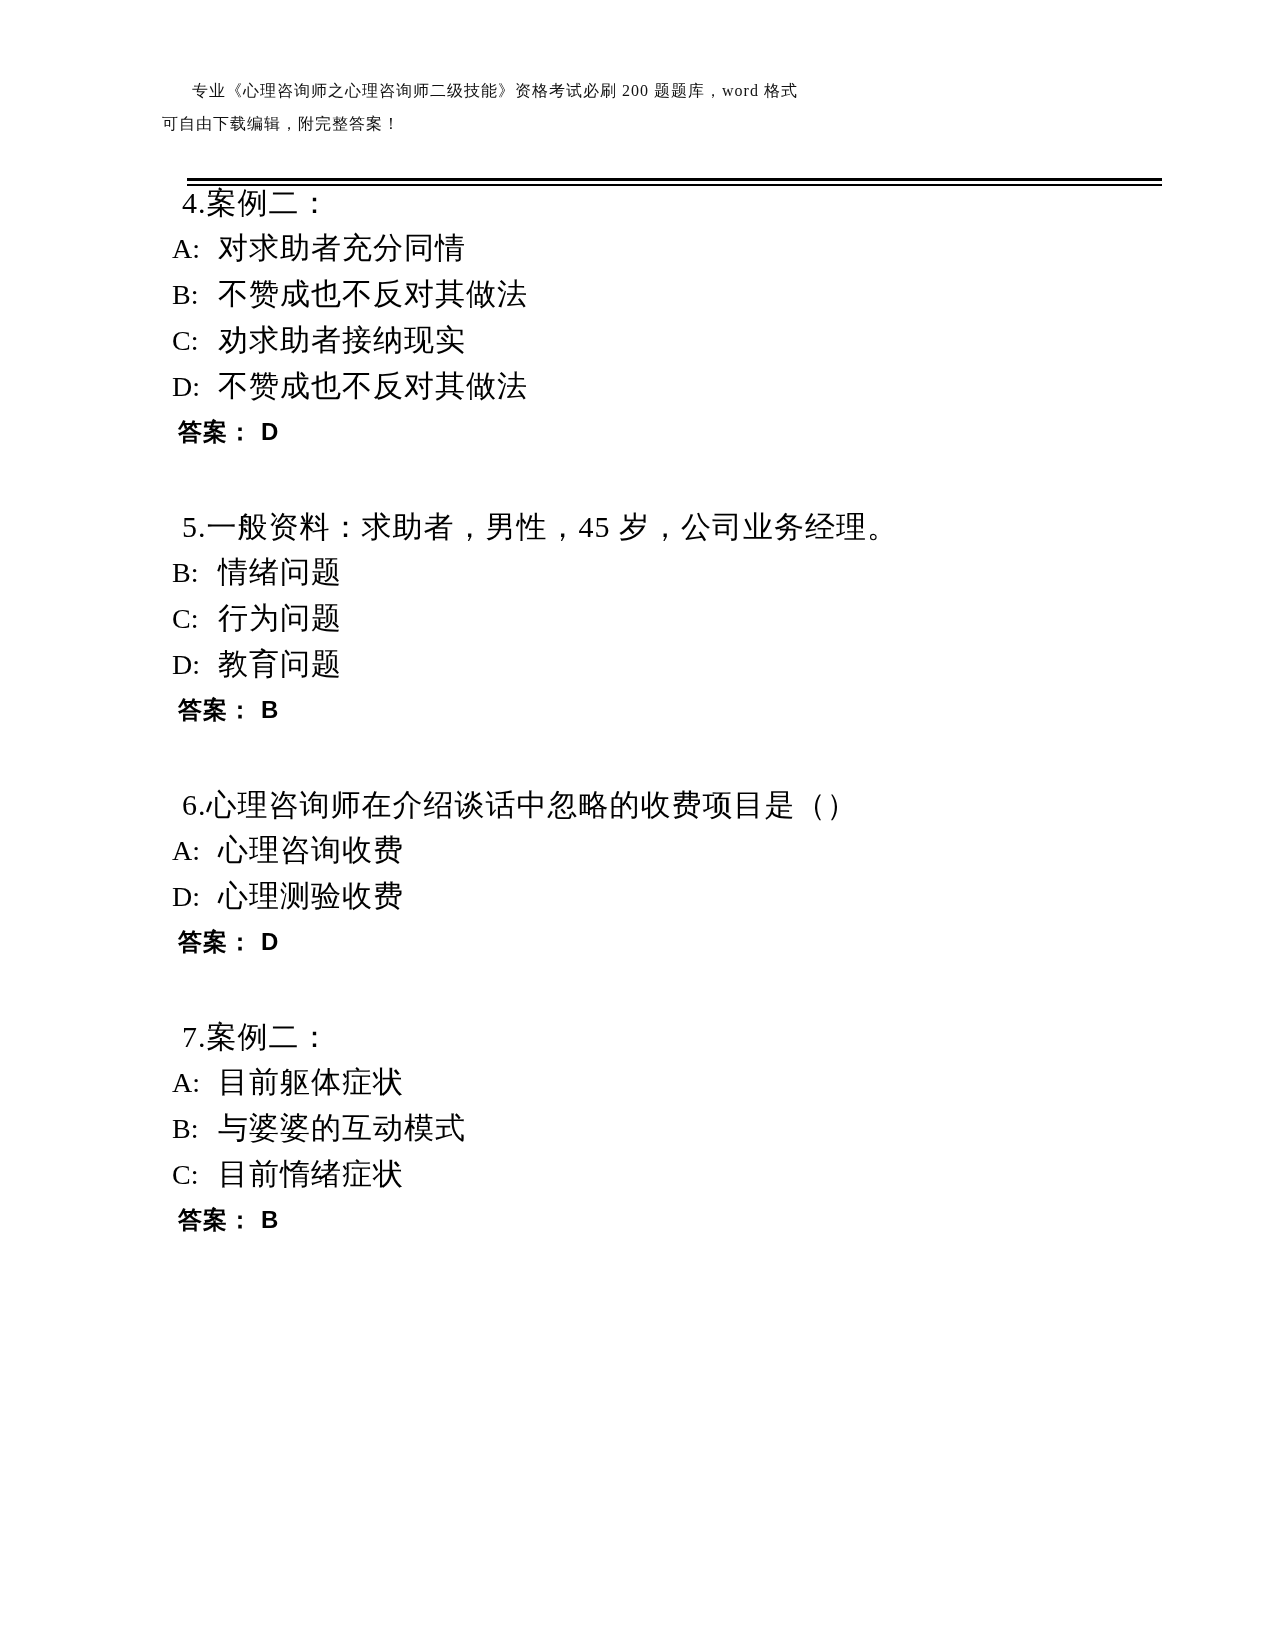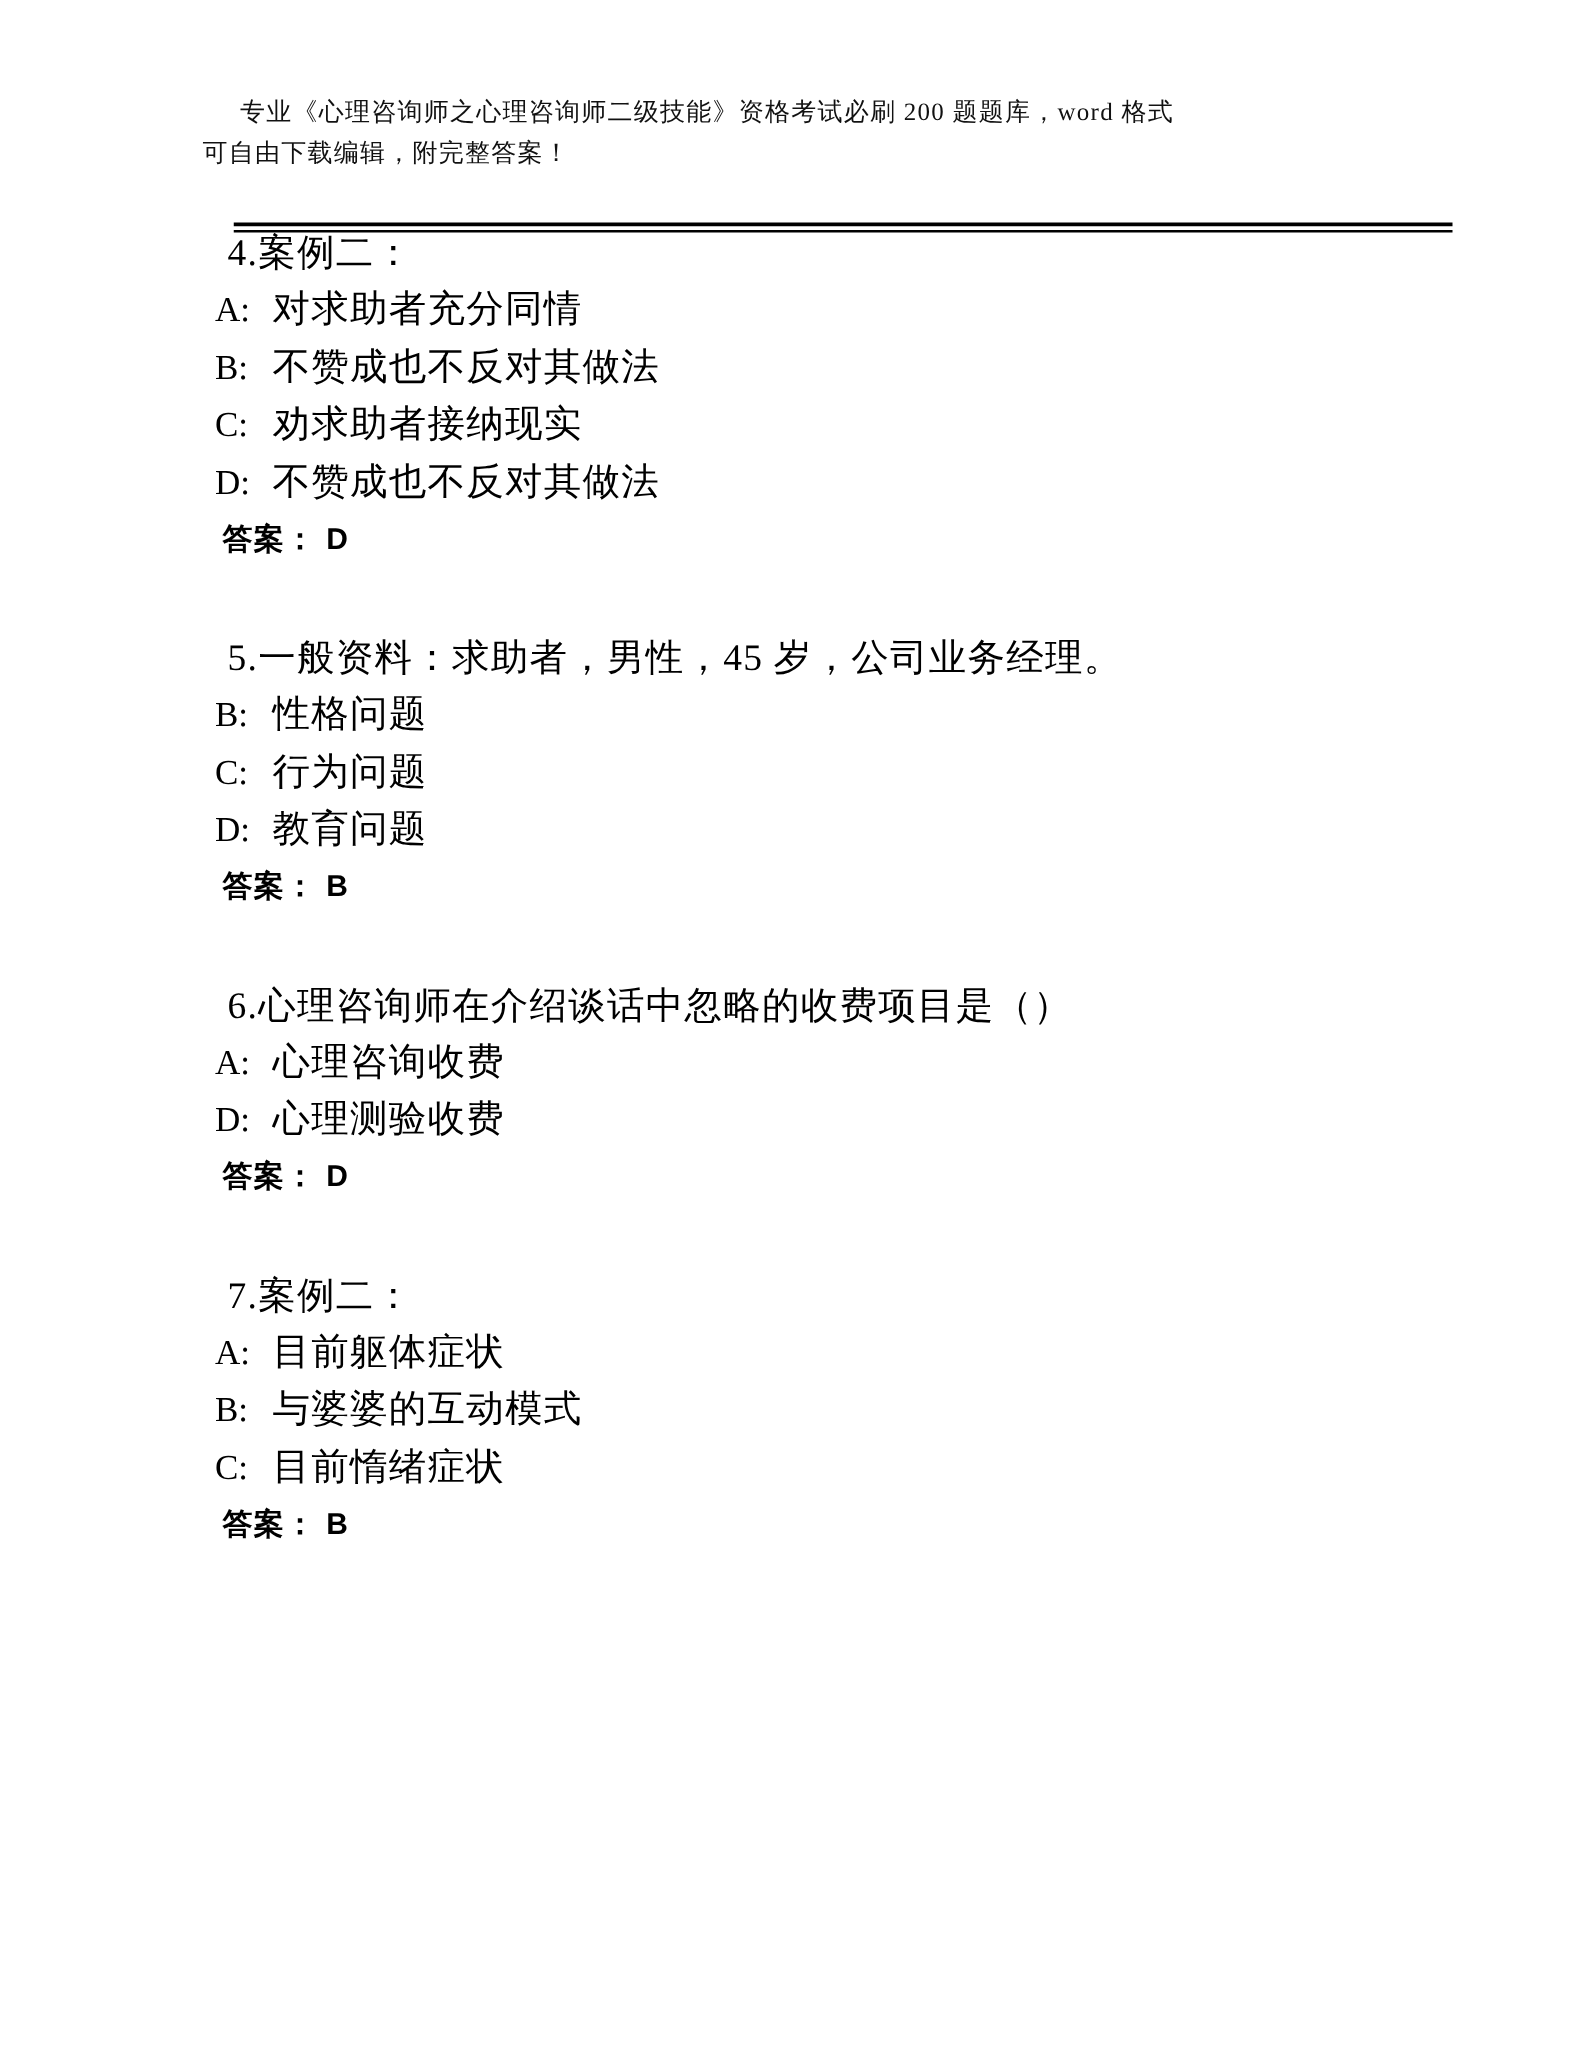--- a/index.html
+++ b/index.html
@@ -15,21 +15,21 @@
     color: #000000;
     font-family: "Liberation Serif", "DejaVu Serif", serif;
     overflow: hidden;
   }
   
   .header {
     position: absolute;
     left: 162px;
     top: 74px;
     width: 950px;
-    font-size: 20px;
+    font-size: 16px;
     line-height: 33px;
     letter-spacing: 1px;
     color: #111111;
   }
   .header-line1 {
     text-indent: 30px;
   }
   
   .divider {
     position: absolute;
@@ -97,21 +97,21 @@
       <p class="q-title">4.案例二：</p>
       <p><span class="opt-label">A:</span><span class="opt-text">对求助者充分同情</span></p>
       <p><span class="opt-label">B:</span><span class="opt-text">不赞成也不反对其做法</span></p>
       <p><span class="opt-label">C:</span><span class="opt-text">劝求助者接纳现实</span></p>
       <p><span class="opt-label">D:</span><span class="opt-text">不赞成也不反对其做法</span></p>
       <p class="answer-row"><span>答案：</span><span class="answer-value">D</span></p>
     </div>
 
     <div class="question">
       <p class="q-title">5.一般资料：求助者，男性，45 岁，公司业务经理。</p>
-      <p><span class="opt-label">B:</span><span class="opt-text">性格问题</span></p>
+      <p><span class="opt-label">B:</span><span class="opt-text">情绪问题</span></p>
       <p><span class="opt-label">C:</span><span class="opt-text">行为问题</span></p>
       <p><span class="opt-label">D:</span><span class="opt-text">教育问题</span></p>
       <p class="answer-row"><span>答案：</span><span class="answer-value">B</span></p>
     </div>
 
     <div class="question">
       <p class="q-title">6.心理咨询师在介绍谈话中忽略的收费项目是（）</p>
       <p><span class="opt-label">A:</span><span class="opt-text">心理咨询收费</span></p>
       <p><span class="opt-label">D:</span><span class="opt-text">心理测验收费</span></p>
       <p class="answer-row"><span>答案：</span><span class="answer-value">D</span></p>

